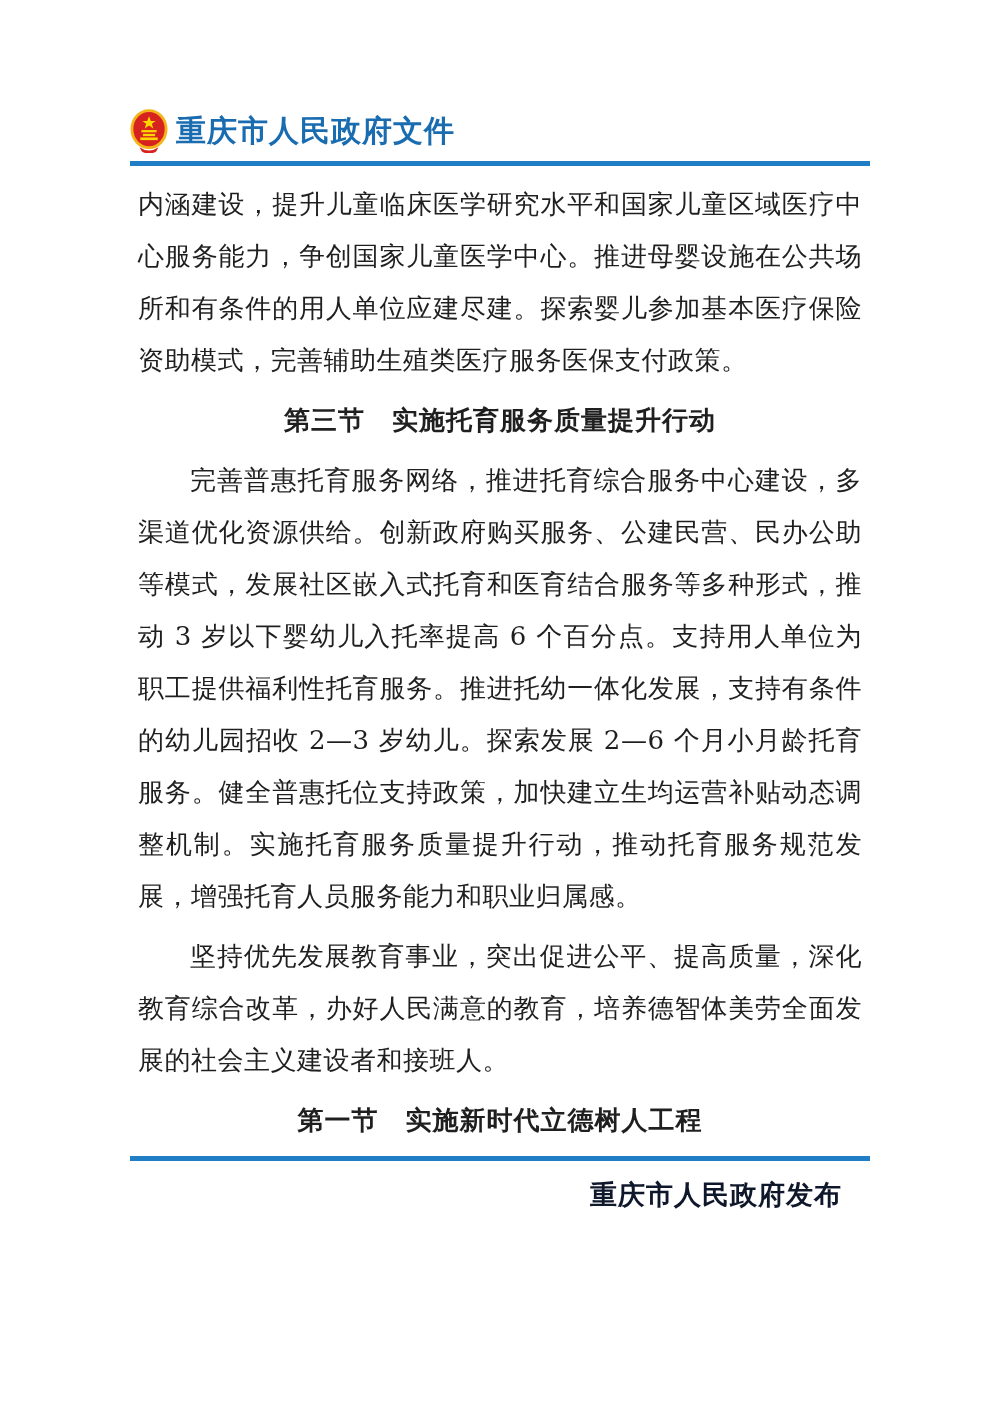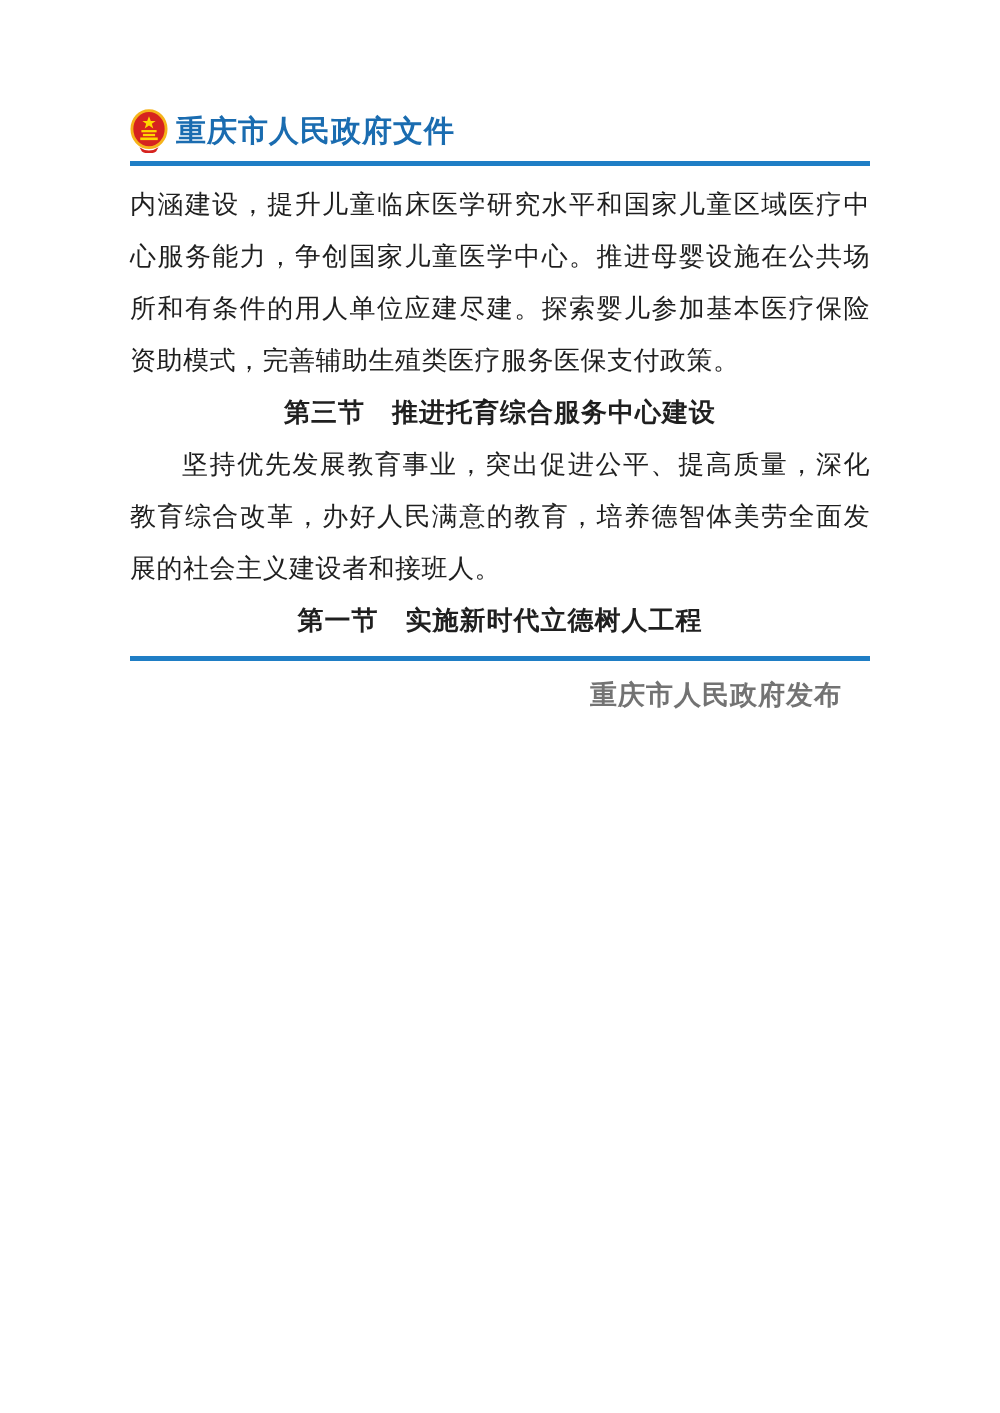--- a/index.html
+++ b/index.html
@@ -36,21 +36,21 @@
     white-space: nowrap;
   }
   .rule {
     height: 5px;
     background: #1f7ec5;
     margin-top: 7px;
   }
   
   .doc-main { margin: 0; }
   .body-text {
-    margin: 0;
+    margin: 8px;
     font-size: 26px;
     line-height: 52px;
     letter-spacing: 0.5px;
     text-align: justify;
     text-justify: inter-character;
     text-indent: 2em;
   }
   .no-indent { text-indent: 0; margin-top: 12px; }
   .section-heading {
     margin: 0;
@@ -81,21 +81,21 @@
   }
   .footer-rule { margin-top: 10px; }
   .publisher {
     margin-top: 16px;
     padding-right: 28px;
     text-align: right;
     font-family: "Liberation Sans", sans-serif;
     font-weight: bold;
     font-size: 27px;
     line-height: 36px;
-    color: #737373;
+    color: #0f172a;
     letter-spacing: 1px;
   }
 </style>
 </head>
 <body>
 
 <div class="page">
 
   <header class="doc-header">
     <span class="emblem">
@@ -108,21 +108,22 @@
         <path d="M10 40 Q20 47 30 40 L27.5 44.5 Q20 49 12.5 44.5 Z" fill="#d6231f"></path>
       </svg>
     </span>
     <h1 class="doc-title">重庆市人民政府文件</h1>
   </header>
 
   <div class="rule"></div>
 
   <main class="doc-main">
     <p class="body-text no-indent">内涵建设，提升儿童临床医学研究水平和国家儿童区域医疗中心服务能力，争创国家儿童医学中心。推进母婴设施在公共场所和有条件的用人单位应建尽建。探索婴儿参加基本医疗保险资助模式，完善辅助生殖类医疗服务医保支付政策。</p>
-    <h3 class="section-heading">第三节　推进托育综合服务中心建设</h3>
+    <h3 class="section-heading">第三节　实施托育服务质量提升行动</h3>
+    <p class="body-text">完善普惠托育服务网络，推进托育综合服务中心建设，多渠道优化资源供给。创新政府购买服务、公建民营、民办公助等模式，发展社区嵌入式托育和医育结合服务等多种形式，推动 3 岁以下婴幼儿入托率提高 6 个百分点。支持用人单位为职工提供福利性托育服务。推进托幼一体化发展，支持有条件的幼儿园招收 2—3 岁幼儿。探索发展 2—6 个月小月龄托育服务。健全普惠托位支持政策，加快建立生均运营补贴动态调整机制。实施托育服务质量提升行动，推动托育服务规范发展，增强托育人员服务能力和职业归属感。</p>
     <p class="body-text">坚持优先发展教育事业，突出促进公平、提高质量，深化教育综合改革，办好人民满意的教育，培养德智体美劳全面发展的社会主义建设者和接班人。</p>
     <h3 class="section-heading">第一节　实施新时代立德树人工程</h3>
   </main>
 
 
   <div class="rule footer-rule"></div>
 
   <div class="publisher">重庆市人民政府发布</div>
 
 </div>

